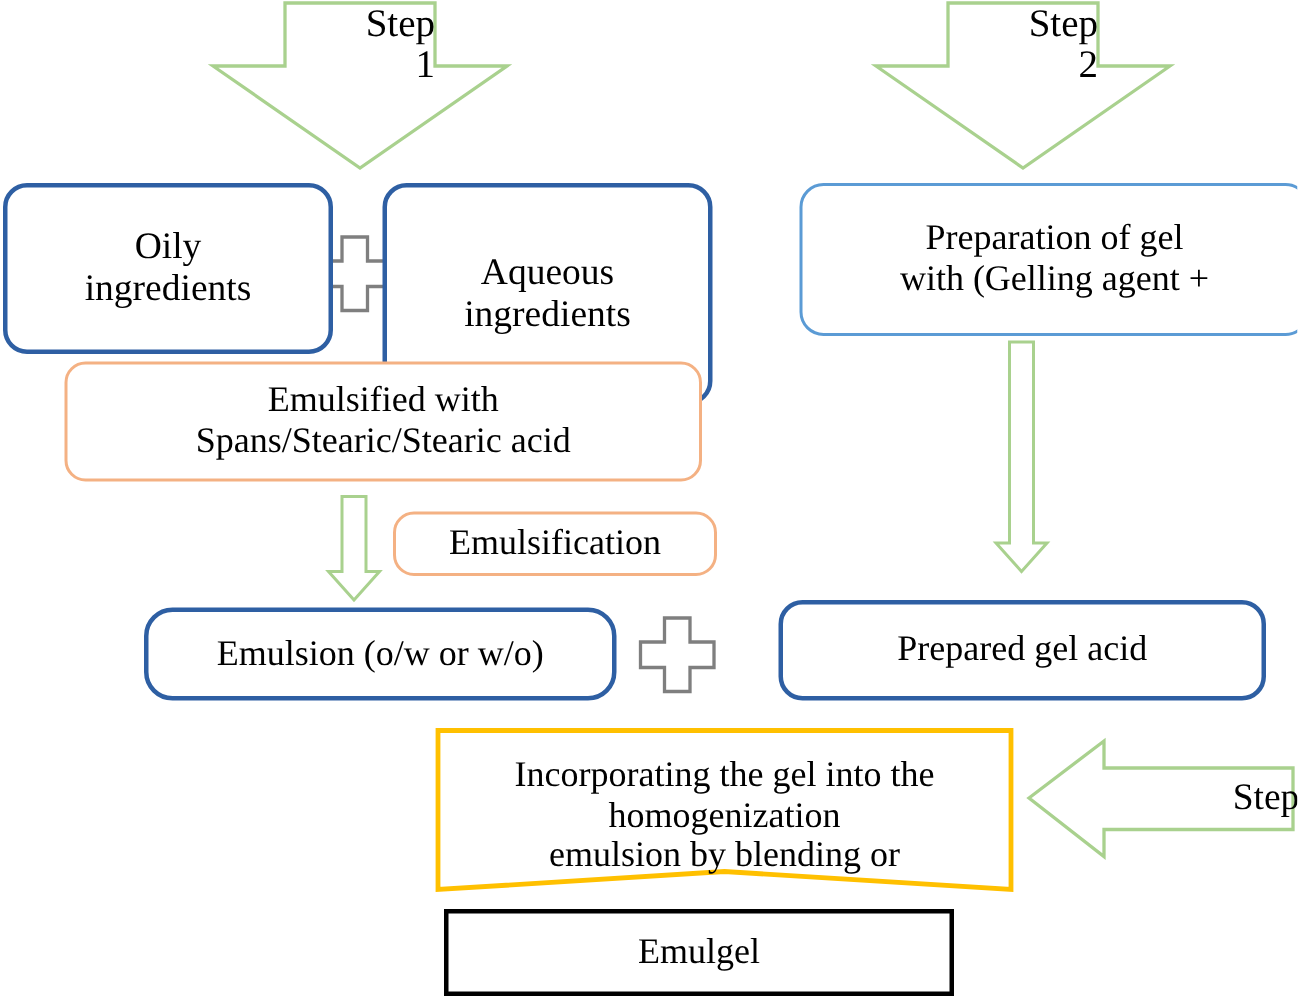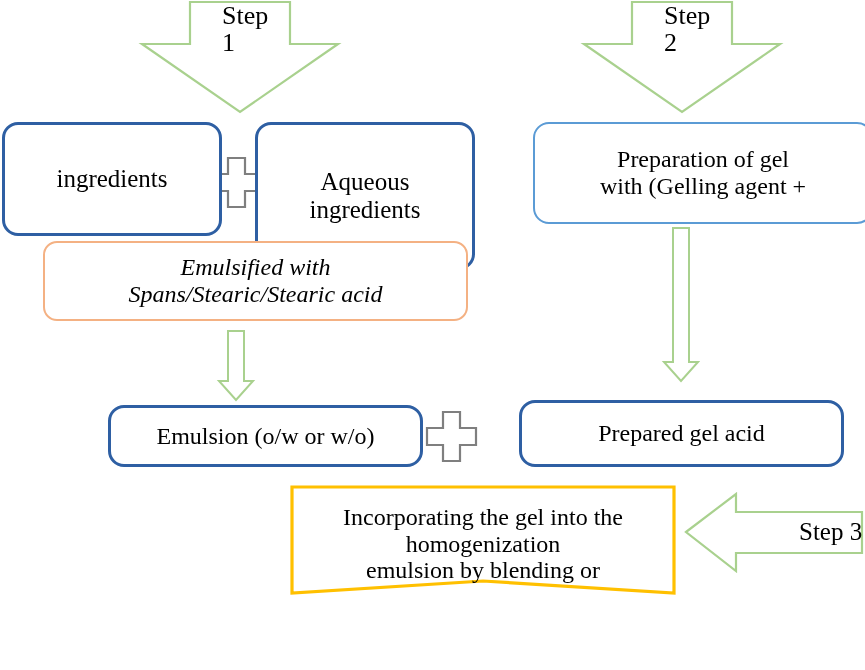--- a/index.html
+++ b/index.html
@@ -48,23 +48,22 @@
     position: absolute;
     left: 0;
     top: 0;
     width: 865px;
     height: 670px;
     pointer-events: none;
   }
   .arrow-label {
     position: absolute;
     color: #000000;
-    text-align: left;
+    text-align: right;
     line-height: 1.05;
-    padding-left: 32px;
   }
   .t26 { font-size: 26px; }
   .t25 { font-size: 25px; }
   .t24 { font-size: 24px; }
 </style>
 </head>
 <body>
 
 <div id="canvas">
 
@@ -96,56 +95,63 @@
     <div>Step</div>
     <div>2</div>
   </div>
 
   <div class="arrow-label t25" style="left:767px; top:519px; width:118px;">
     <div>Step 3</div>
   </div>
 
   <div class="node rounded-blue t25" style="left:2px; top:122px; width:220px; height:114px;">
     <div>
+      <div>Oily</div>
       <div>ingredients</div>
     </div>
   </div>
 
   <div class="node rounded-blue t25" style="left:255px; top:122px; width:220px; height:148px;">
     <div>
       <div>Aqueous</div>
       <div>ingredients</div>
     </div>
   </div>
 
   <div class="node rounded-blue-light t24" style="left:533px; top:122px; width:340px; height:102px;">
     <div>
       <div>Preparation of gel</div>
       <div>with (Gelling agent +</div>
     </div>
   </div>
 
-  <div class="node rounded-peach t24" style="left:43px; top:241px; width:425px; height:80px;font-style:italic;">
+  <div class="node rounded-peach t24" style="left:43px; top:241px; width:425px; height:80px;">
     <div>
       <div>Emulsified with</div>
       <div>Spans/Stearic/Stearic acid</div>
     </div>
   </div>
 
+  <div class="node rounded-peach t24" style="left:262px; top:341px; width:216px; height:43px;">
+    <div>Emulsification</div>
+  </div>
 
-  <div class="node rounded-blue t24" style="left:108px; top:405px; width:315px; height:62px;">
+  <div class="node rounded-blue t24" style="left:96px; top:405px; width:315px; height:62px;border-radius:19px;">
     <div>Emulsion (o/w or w/o)</div>
   </div>
 
   <div class="node rounded-blue t24" style="left:519px; top:400px; width:325px; height:67px;">
     <div>Prepared gel acid</div>
   </div>
 
   <div class="node t24" style="left:292px; top:503px; width:382px; height:82px; background:transparent; border:none;">
     <div>
       <div>Incorporating the gel into the</div>
       <div>homogenization</div>
       <div>emulsion by blending or</div>
     </div>
   </div>
 
+  <div class="node rect-black t24" style="left:296px; top:606px; width:340px; height:58px;">
+    <div>Emulgel</div>
+  </div>
 
 </div>
 
 </body></html>

